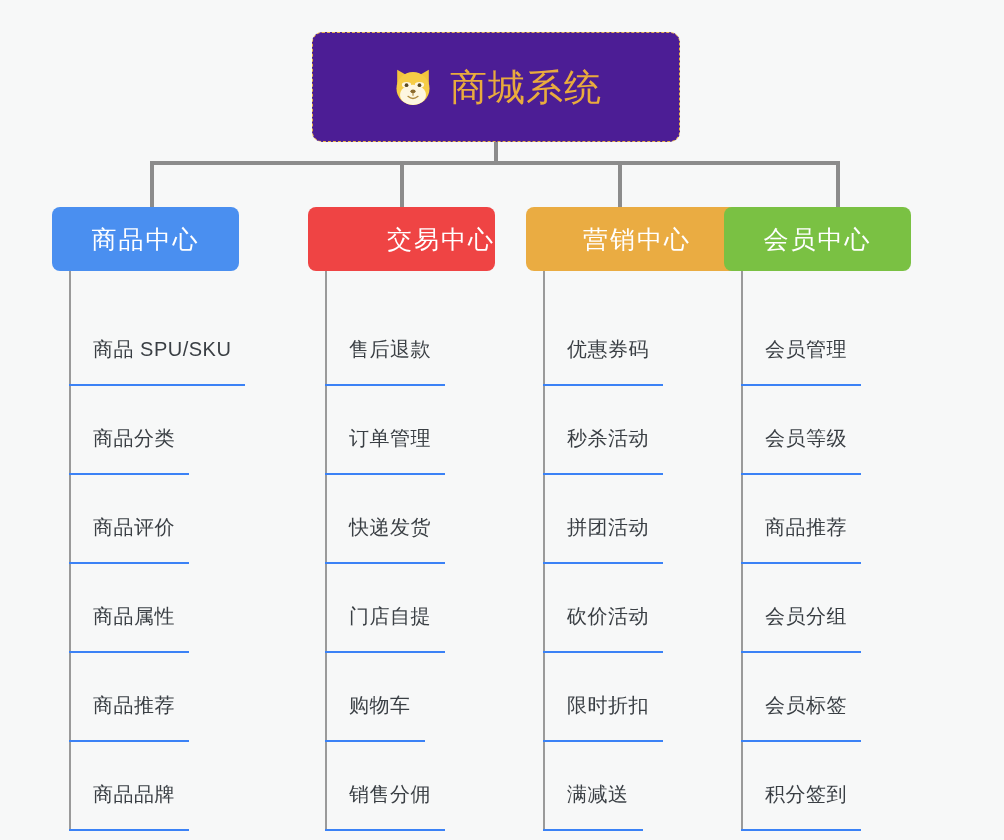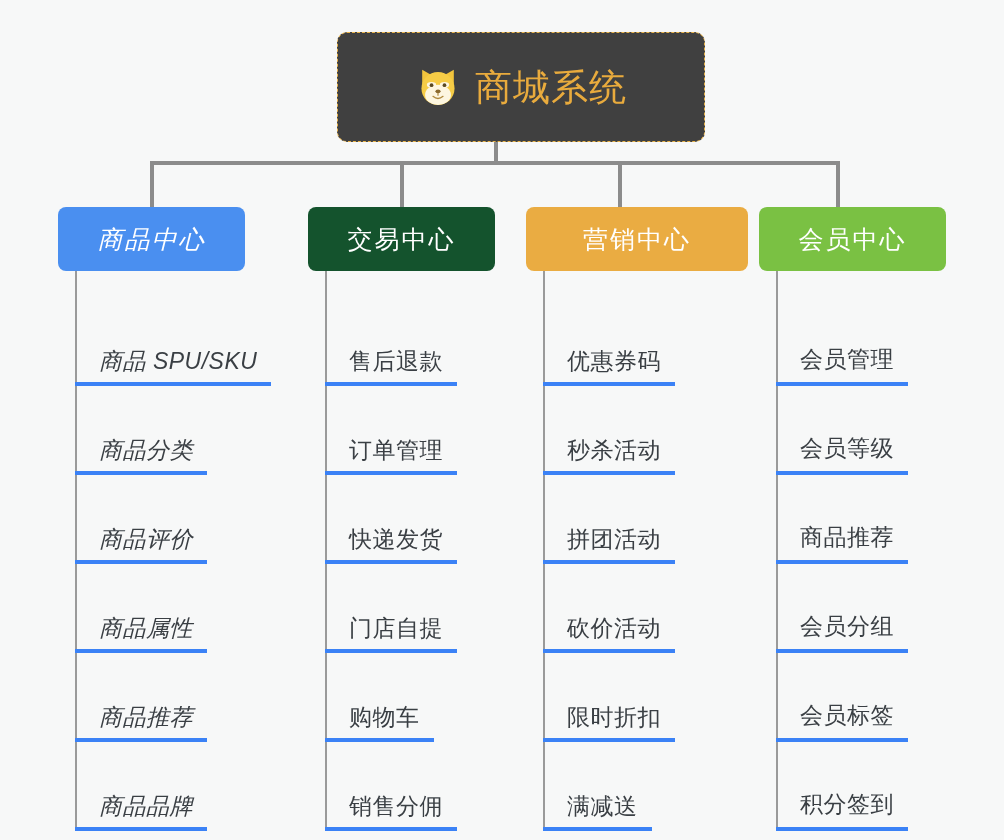--- a/index.html
+++ b/index.html
@@ -83,24 +83,24 @@
   .conn-drop.d1 { left: 150px; }
   .conn-drop.d2 { left: 400px; }
   .conn-drop.d3 { left: 618px; }
   .conn-drop.d4 { left: 836px; }
 
   
   .branch {
     position: absolute;
     top: 207px;
   }
-  .branch.b1 { left: 58px; font-style: italic;  }
+  .branch.b1 { left: 52px;  }
   .branch.b2 { left: 308px; }
   .branch.b3 { left: 526px; }
-  .branch.b4 { left: 759px; font-family: Liberation Mono, monospace; }
+  .branch.b4 { left: 724px; }
 
   .branch-head {
     height: 64px;
     border-radius: 8px;
     display: flex;
     align-items: center;
     justify-content: center;
     color: #ffffff;
     font-size: 25px;
     letter-spacing: 2px;
@@ -130,35 +130,35 @@
   .leaf {
     position: relative;
     height: 89px;
     display: flex;
     align-items: flex-end;
     padding-left: 17px;
   }
 
   .leaf-inner {
     display: inline-block;
-    border-bottom: 4px solid #3b82f6;
-    padding: 0 14px 6px 24px;
-    font-size: 23px;
+    border-bottom: 2px solid #3b82f6;
+    padding: 0 14px 23px 24px;
+    font-size: 20px;
     color: #3a3f44;
     line-height: 1.2;
     white-space: nowrap;
     letter-spacing: 0.5px;
   }
 </style>
 </head>
 <body style="background: rgb(247, 248, 248);">
 
 <div id="mindmap">
 
-  <div class="root-node" style="border-color: rgb(234, 180, 74); background: #404040; margin-left: 25px;">
+  <div class="root-node" style="border-color: rgb(234, 180, 74); background: #4c1d95;">
     <span class="root-emoji">
       <svg viewBox="0 0 64 64" xmlns="http://www.w3.org/2000/svg">
 
         <path d="M10 8 L10 28 L24 16 Z" fill="#f2c43c"></path>
         <path d="M54 8 L54 28 L40 16 Z" fill="#f2c43c"></path>
 
         <ellipse cx="32" cy="34" rx="23" ry="23" fill="#f6cc46"></ellipse>
 
         <path d="M9 38 a23 23 0 0 0 46 0 a23 23 0 0 1 -46 0 Z" fill="#f6cc46"></path>
         <ellipse cx="32" cy="43" rx="18" ry="14" fill="#fdf6e0"></ellipse>
@@ -205,21 +205,21 @@
       <div class="leaf">
         <span class="leaf-inner">商品推荐</span>
       </div>
       <div class="leaf">
         <span class="leaf-inner">商品品牌</span>
       </div>
     </div>
   </div>
 
   <div class="branch b2">
-    <div class="branch-head" style="background: #14532d;">
+    <div class="branch-head" style="background: #ef4444; justify-content: flex-end;">
       <span>交易中心</span>
     </div>
     <div class="spine" style="height: 560px;"></div>
     <div class="leaf-list">
       <div class="leaf">
         <span class="leaf-inner">售后退款</span>
       </div>
       <div class="leaf">
         <span class="leaf-inner">订单管理</span>
       </div>

